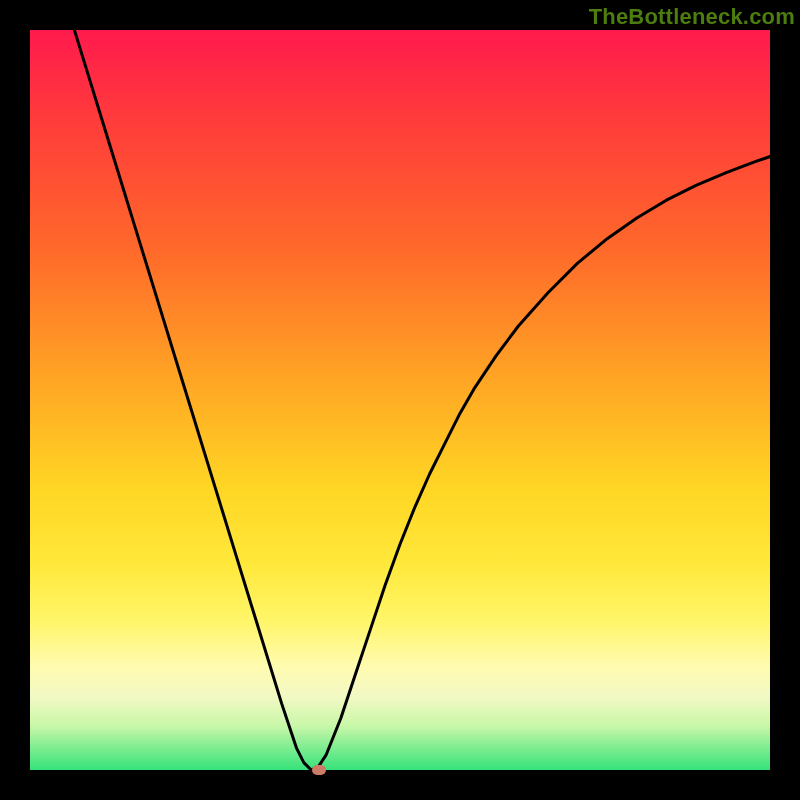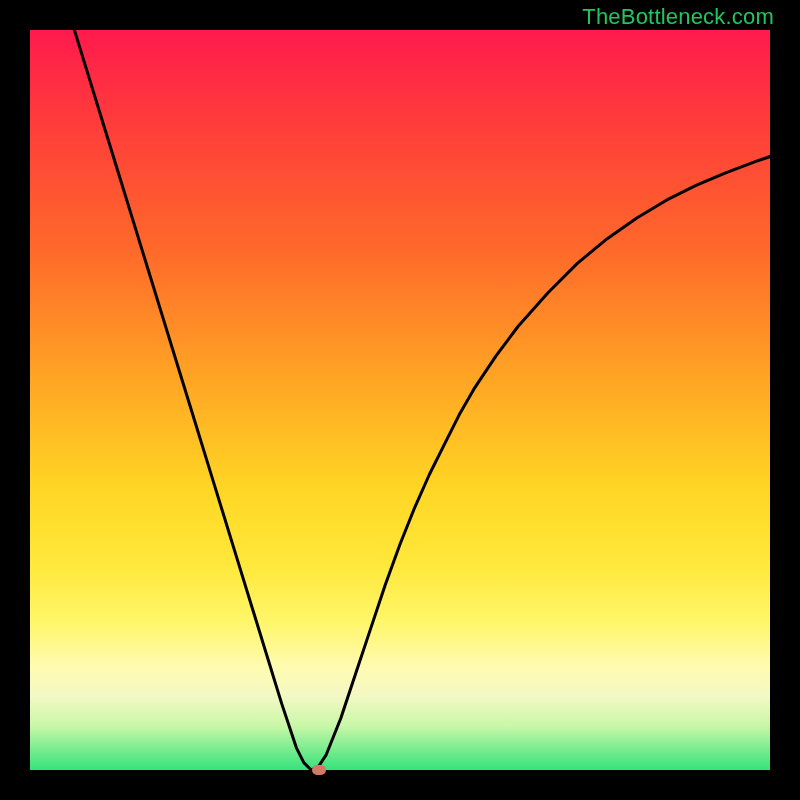--- a/index.html
+++ b/index.html
@@ -49,25 +49,25 @@
     position: absolute;
     width: 14px;
     height: 10px;
     border-radius: 5px;
     background: #cc7b66;
     transform: translate(-50%, -50%);
   }
   .attribution {
     position: absolute;
     top: 4px;
-    right: 26px;
-    color: #22c55e;
+    right: 5px;
+    color: #4d7c0f;
     font-size: 22px;
     letter-spacing: 0.2px;
-    font-weight: 400;
+    font-weight: 700;
   }
 </style>
 </head>
 <body>
 
 <div class="stage">
   <div class="attribution">TheBottleneck.com</div>
 
   <div class="plot-area">
     <svg class="curve-svg" viewBox="0 0 740 740" preserveAspectRatio="none">

